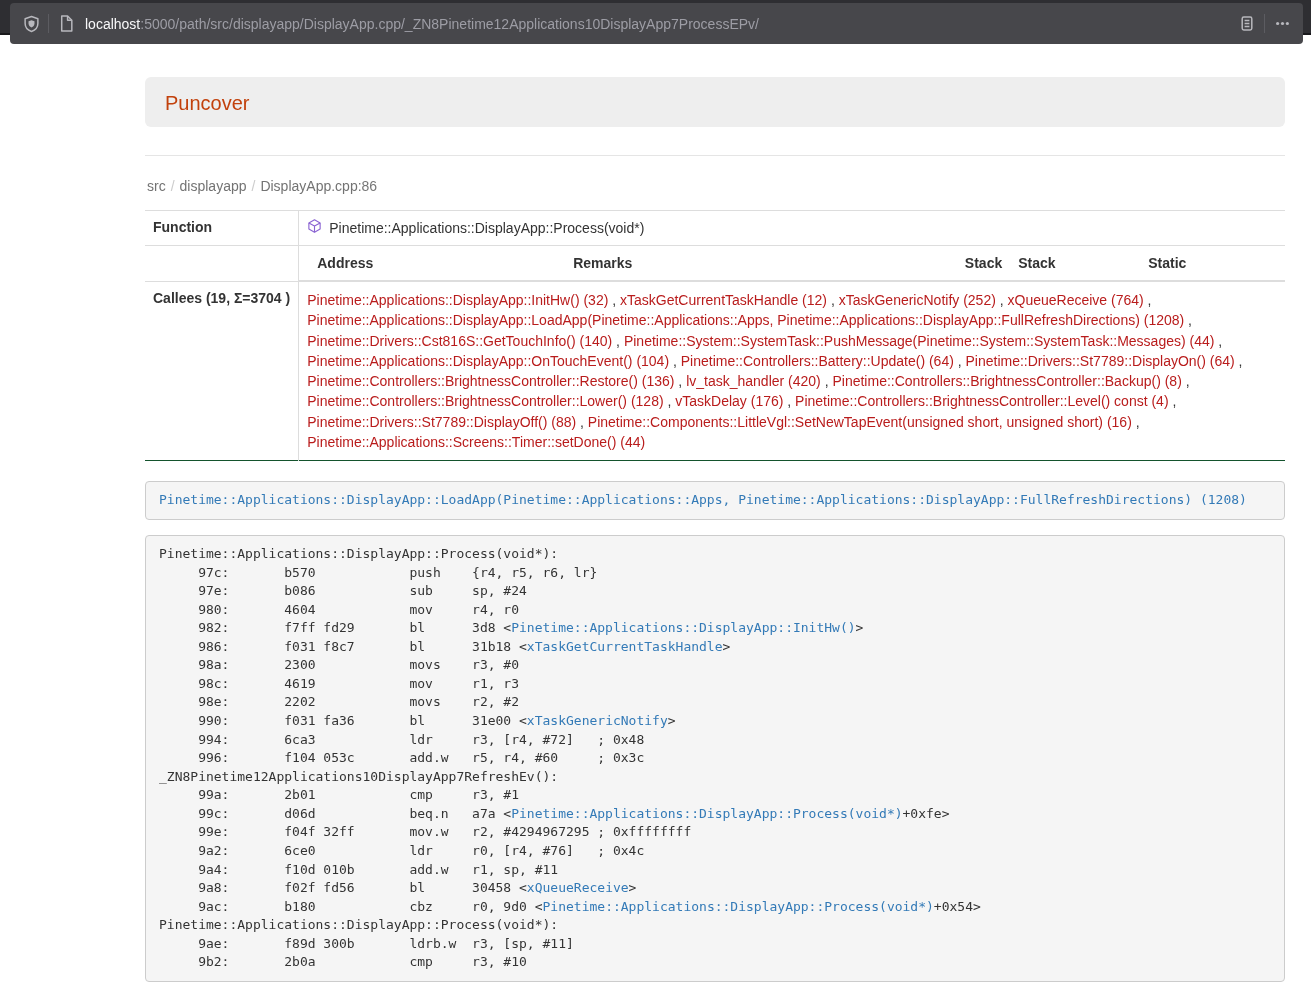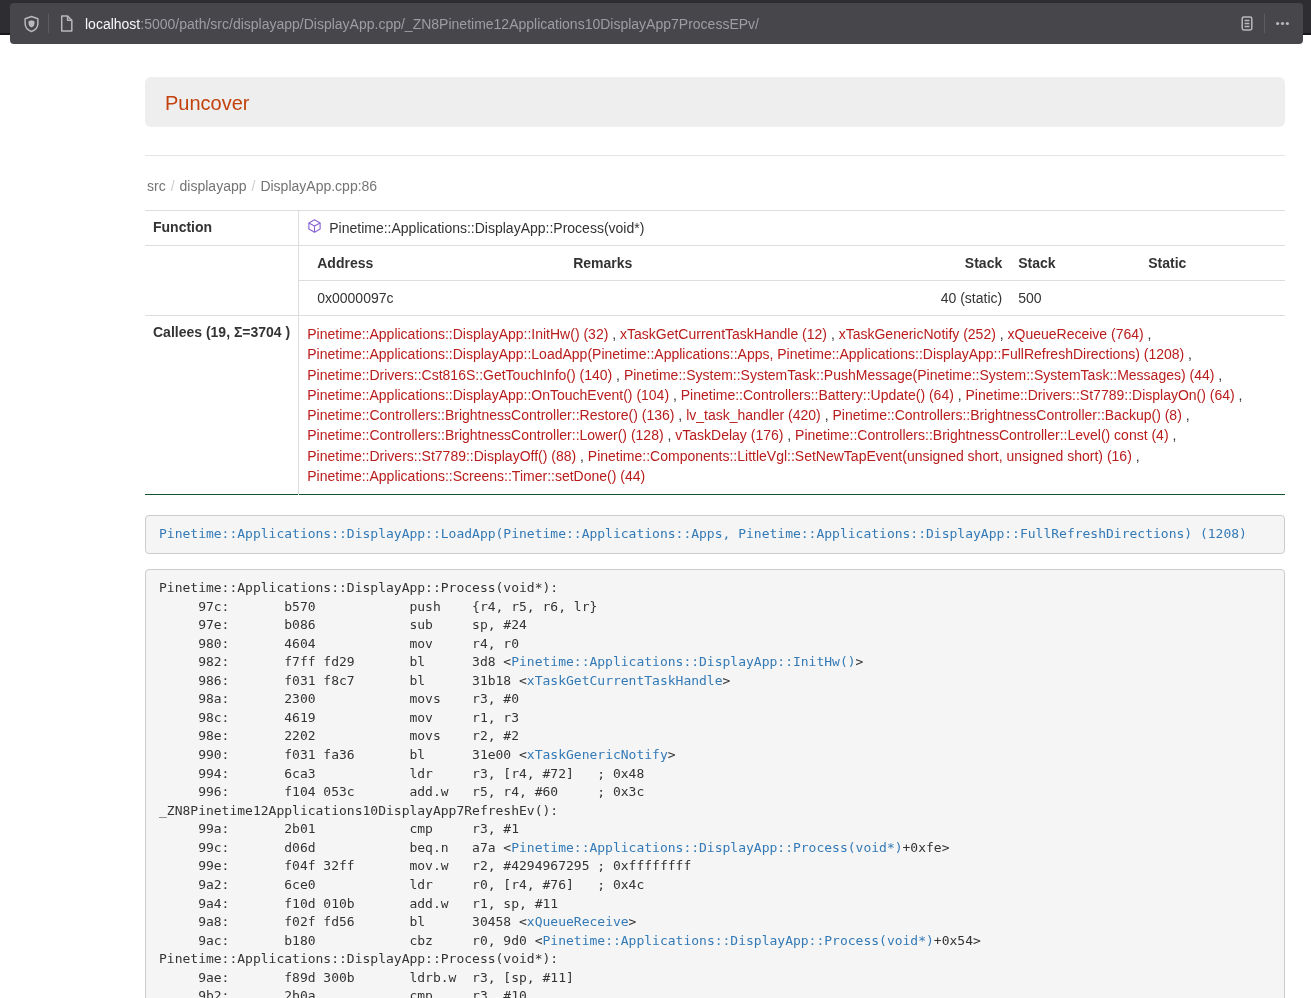--- a/index.html
+++ b/index.html
@@ -146,27 +146,20 @@
         <td class="rowval-flush">
           <table class="inner">
             <tbody>
               <tr>
                 <th class="c0">Address</th>
                 <th class="c1">Remarks</th>
                 <th class="c2">Stack</th>
                 <th class="c3">Stack</th>
                 <th class="c4">Static</th>
               </tr>
-              <tr>
-                <td class="c0">0x0000097c</td>
-                <td class="c1"></td>
-                <td class="c2">40 (static)</td>
-                <td class="c3">500</td>
-                <td class="c4"></td>
-              </tr>
             </tbody>
           </table>
         </td>
       </tr>
       <tr class="last">
         <th class="rowhdr">Callees (19, Σ=3704 )</th>
         <td class="rowval callees"><a href="#">Pinetime::Applications::DisplayApp::InitHw() (32)</a> , <a href="#">xTaskGetCurrentTaskHandle (12)</a> , <a href="#">xTaskGenericNotify (252)</a> , <a href="#">xQueueReceive (764)</a> , <a href="#">Pinetime::Applications::DisplayApp::LoadApp(Pinetime::Applications::Apps, Pinetime::Applications::DisplayApp::FullRefreshDirections) (1208)</a> , <a href="#">Pinetime::Drivers::Cst816S::GetTouchInfo() (140)</a> , <a href="#">Pinetime::System::SystemTask::PushMessage(Pinetime::System::SystemTask::Messages) (44)</a> , <a href="#">Pinetime::Applications::DisplayApp::OnTouchEvent() (104)</a> , <a href="#">Pinetime::Controllers::Battery::Update() (64)</a> , <a href="#">Pinetime::Drivers::St7789::DisplayOn() (64)</a> , <a href="#">Pinetime::Controllers::BrightnessController::Restore() (136)</a> , <a href="#">lv_task_handler (420)</a> , <a href="#">Pinetime::Controllers::BrightnessController::Backup() (8)</a> , <a href="#">Pinetime::Controllers::BrightnessController::Lower() (128)</a> , <a href="#">vTaskDelay (176)</a> , <a href="#">Pinetime::Controllers::BrightnessController::Level() const (4)</a> , <a href="#">Pinetime::Drivers::St7789::DisplayOff() (88)</a> , <a href="#">Pinetime::Components::LittleVgl::SetNewTapEvent(unsigned short, unsigned short) (16)</a> , <a href="#">Pinetime::Applications::Screens::Timer::setDone() (44)</a></td>
       </tr>
     </tbody>
   </table>

